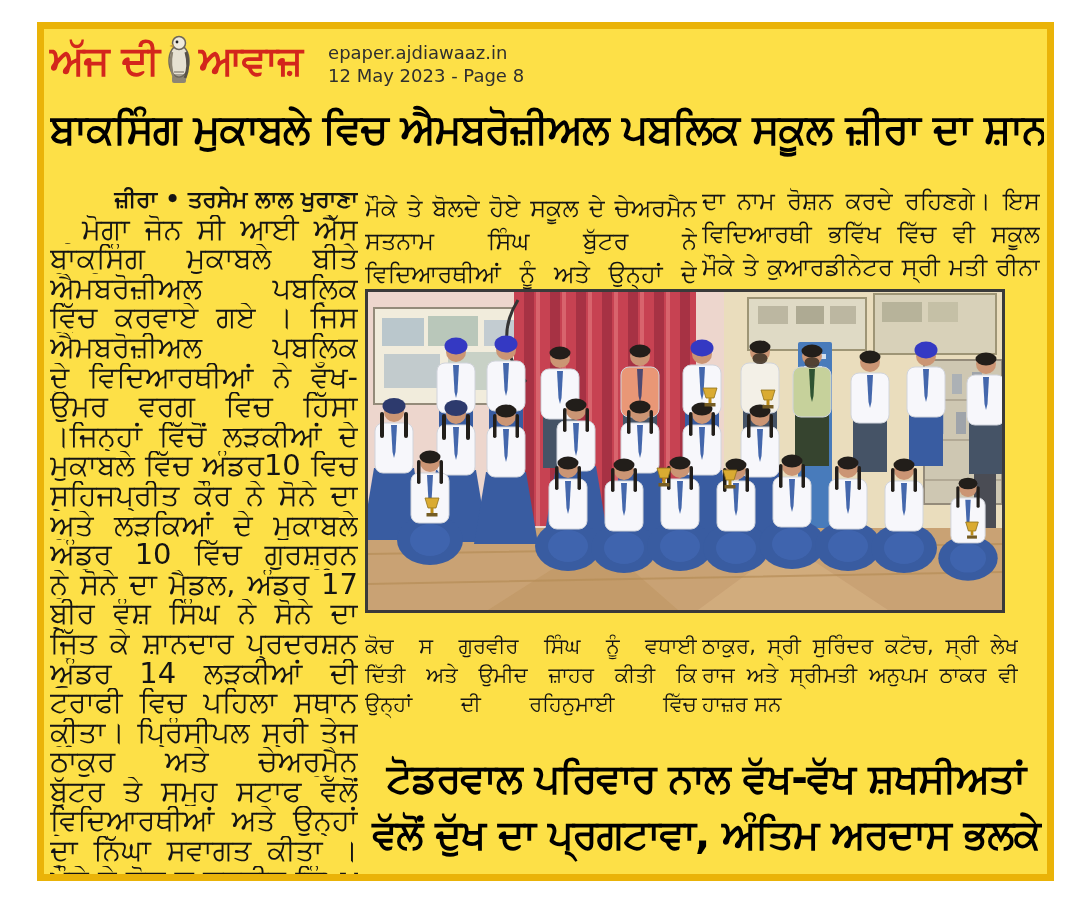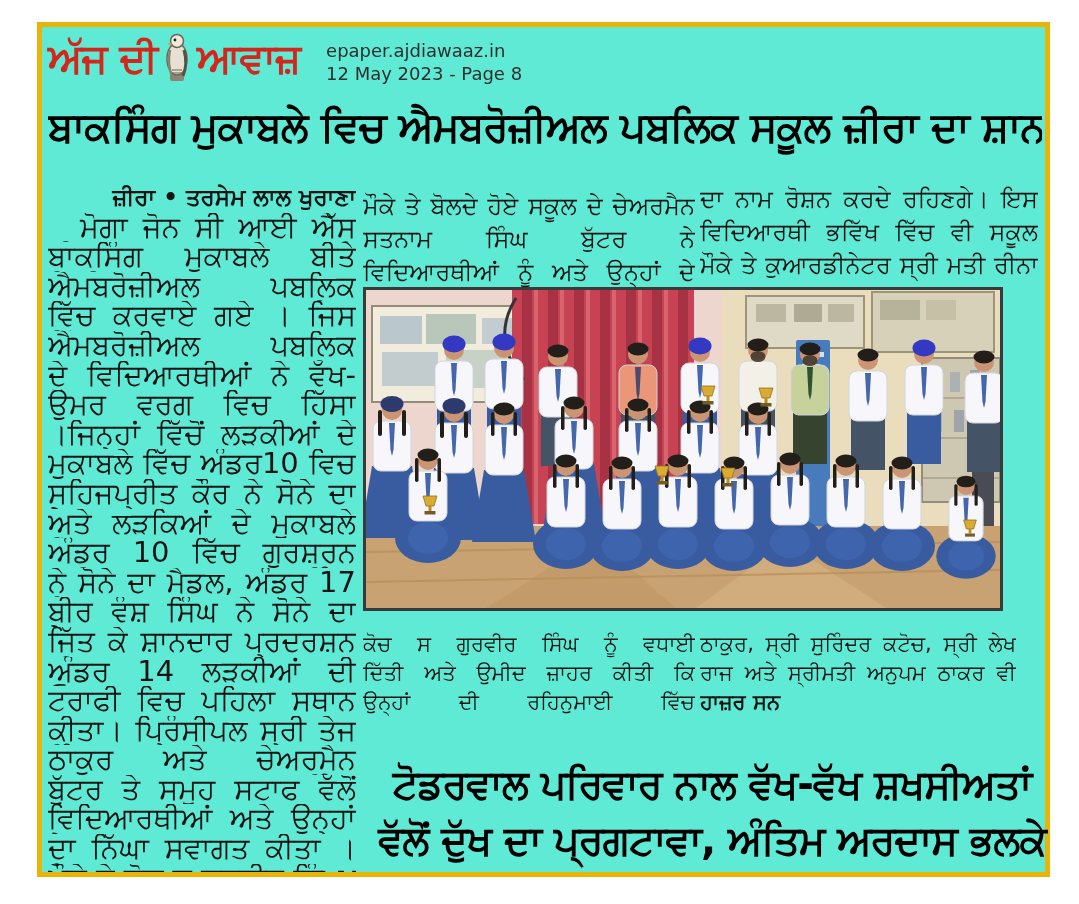--- a/index.html
+++ b/index.html
@@ -1,19 +1,19 @@
 <!DOCTYPE html>
 <html><head>
 <meta charset="utf-8">
 <style>
   html,body{margin:0;padding:0;background:#fff;}
   .page{position:relative;width:1079px;height:904px;background:#ffffff;overflow:hidden;
         font-family:"DejaVu Sans", sans-serif;color:#141414;}
   .frame{position:absolute;left:37px;top:22px;width:1003px;height:845px;
-         border:5px solid #eab308;background:#5eead4;}
+         border:7px solid #eab308;background:#fde047;}
   
   .masthead{position:absolute;left:6px;top:2px;height:62px;display:flex;align-items:flex-start;}
   .logo{display:flex;align-items:center;gap:2px;}
   .logo .red{font-size:40px;font-weight:bold;color:#d3261c;line-height:58px;letter-spacing:-1px;}
   .logo svg{margin:0 1px;}
   .siteinfo{margin-left:26px;padding-top:10px;font-size:18px;line-height:23px;color:#2f2f2f;}
   
   .headline{position:absolute;left:6px;top:71px;width:994px;height:62px;margin:0;
             font-size:41px;line-height:58px;font-weight:bold;color:#000;
             white-space:nowrap;overflow:hidden;letter-spacing:-1px;}
@@ -29,23 +29,23 @@
   .colR{position:absolute;left:658px;top:156px;width:338px;overflow:hidden;}
   .t-line{font-size:24px;line-height:33px;height:33px;}
   
   .photo{position:absolute;left:321px;top:260px;width:634px;height:318px;margin:0;
          border:3px solid #3a3a3a;background:#e9d5cc;}
   .photo svg{display:block;width:634px;height:318px;}
   
   .capM{position:absolute;left:321px;top:603px;width:332px;}
   .capR{position:absolute;left:658px;top:603px;width:316px;}
   .c-line{font-size:21px;line-height:29px;height:29px;}
-  .capR .c-line:last-child{text-align-last:left;font-weight:bold;}
-  
-  .bottomhead{position:absolute;left:318px;top:721px;width:688px;height:118px;margin:8px;
+  .capR .c-line:last-child{text-align-last:left;}
+  
+  .bottomhead{position:absolute;left:318px;top:721px;width:688px;height:118px;margin:0;
               text-align:center;font-size:40px;line-height:56px;font-weight:bold;color:#000;
               overflow:hidden;letter-spacing:-1px;}
   .bottomhead div{white-space:nowrap;}
 </style>
 </head>
 <body>
 
 <div class="page">
   <div class="frame">
 

